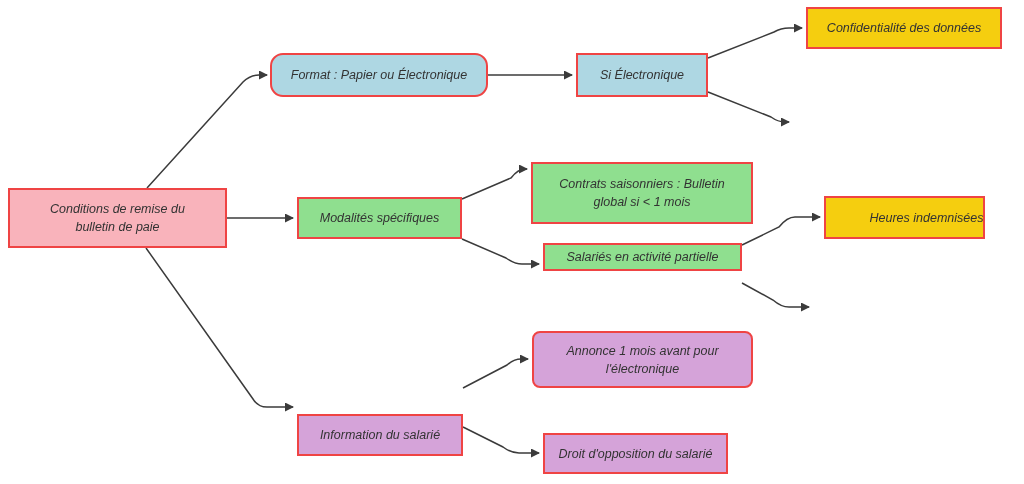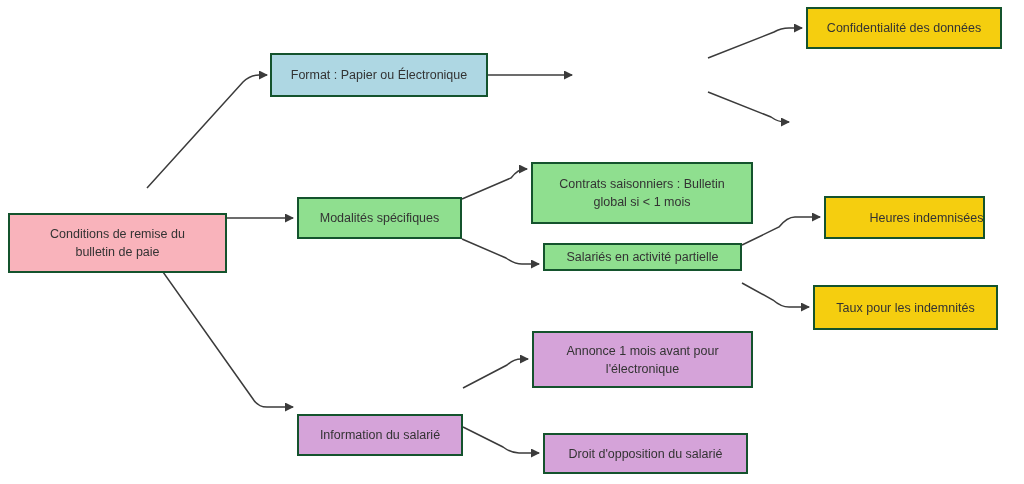--- a/index.html
+++ b/index.html
@@ -6,50 +6,50 @@
   body{
     width:1024px;height:484px;position:relative;overflow:hidden;
     font-family:"Liberation Sans","DejaVu Sans",sans-serif;
     color:#333333;
   }
   #canvas{position:absolute;inset:0;width:1024px;height:484px;}
   svg.edges{position:absolute;left:0;top:0;z-index:1;}
   .edge{fill:none;stroke:#3b3b3b;stroke-width:1.5;}
   .node{
     position:absolute;z-index:2;box-sizing:border-box;
-    border:2px solid #14532d;
+    border:2px solid #ef4444;
     display:flex;align-items:center;justify-content:center;
-    text-align:center;font-size:12.5px;line-height:18px;
+    text-align:center;font-size:12.5px;line-height:18px;font-style:italic;
   }
   .lbl{display:inline-block;}
   .one-line .lbl{white-space:nowrap;}
   
-  .c-pink{background:#F9B3BB;margin-top:25px;}
+  .c-pink{background:#F9B3BB;}
   .c-blue{background:#AED7E3;}
   .c-green{background:#8FDF8F;}
   .c-yellow{background:#F5CE0F;}
   .c-purple{background:#D5A3D9;}
   
   .n-root{left:8px;top:188px;width:219px;height:60px;}
   .n-root .lbl{max-width:170px;}
-  .n-format{left:270px;top:53px;width:218px;height:44px;}
+  .n-format{left:270px;top:53px;width:218px;height:44px;border-radius:13px;}
   .n-si{left:576px;top:53px;width:132px;height:44px;}
   .n-conf{left:806px;top:7px;width:196px;height:42px;}
   .n-acc{left:793px;top:92px;width:226px;height:61px;}
   .n-acc .lbl{max-width:175px;}
   .n-mod{left:297px;top:197px;width:165px;height:42px;}
   .n-contrats{left:531px;top:138px;width:222px;height:62px;margin-top:24px;}
   .n-contrats .lbl{max-width:200px;}
   .n-sal{left:543px;top:243px;width:199px;height:28px;}
   .n-heures{left:824px;top:196px;width:161px;height:43px;padding-left:44px;}
   .n-taux{left:813px;top:285px;width:185px;height:45px;}
   .n-info{left:297px;top:386px;width:166px;height:42px;margin-top:28px;}
-  .n-annonce{left:532px;top:331px;width:221px;height:57px;}
+  .n-annonce{left:532px;top:331px;width:221px;height:57px;border-radius:8px;}
   .n-annonce .lbl{max-width:190px;}
-  .n-droit{left:543px;top:433px;width:205px;height:41px;}
+  .n-droit{left:543px;top:433px;width:185px;height:41px;}
 </style>
 </head>
 <body>
 
 <div id="canvas">
 
   <svg class="edges" width="1024" height="484" viewBox="0 0 1024 484">
     <defs>
       <marker id="arrow" markerUnits="userSpaceOnUse" markerWidth="10" markerHeight="9" refX="8" refY="4.5" orient="auto">
         <path d="M0,0 L9,4.5 L0,9 Z" fill="#3b3b3b"></path>
@@ -70,20 +70,23 @@
   </svg>
 
   <div class="node c-pink n-root">
     <span class="lbl">Conditions de remise du bulletin de paie</span>
   </div>
 
   <div class="node c-blue n-format one-line">
     <span class="lbl">Format : Papier ou Électronique</span>
   </div>
 
+  <div class="node c-blue n-si one-line">
+    <span class="lbl">Si Électronique</span>
+  </div>
 
   <div class="node c-yellow n-conf one-line">
     <span class="lbl">Confidentialité des données</span>
   </div>
 
 
   <div class="node c-green n-mod one-line">
     <span class="lbl">Modalités spécifiques</span>
   </div>
 
@@ -92,23 +95,20 @@
   </div>
 
   <div class="node c-green n-sal one-line">
     <span class="lbl">Salariés en activité partielle</span>
   </div>
 
   <div class="node c-yellow n-heures one-line">
     <span class="lbl">Heures indemnisées</span>
   </div>
 
-  <div class="node c-yellow n-taux one-line">
-    <span class="lbl">Taux pour les indemnités</span>
-  </div>
 
   <div class="node c-purple n-info one-line">
     <span class="lbl">Information du salarié</span>
   </div>
 
   <div class="node c-purple n-annonce">
     <span class="lbl">Annonce 1 mois avant pour l'électronique</span>
   </div>
 
   <div class="node c-purple n-droit one-line">

